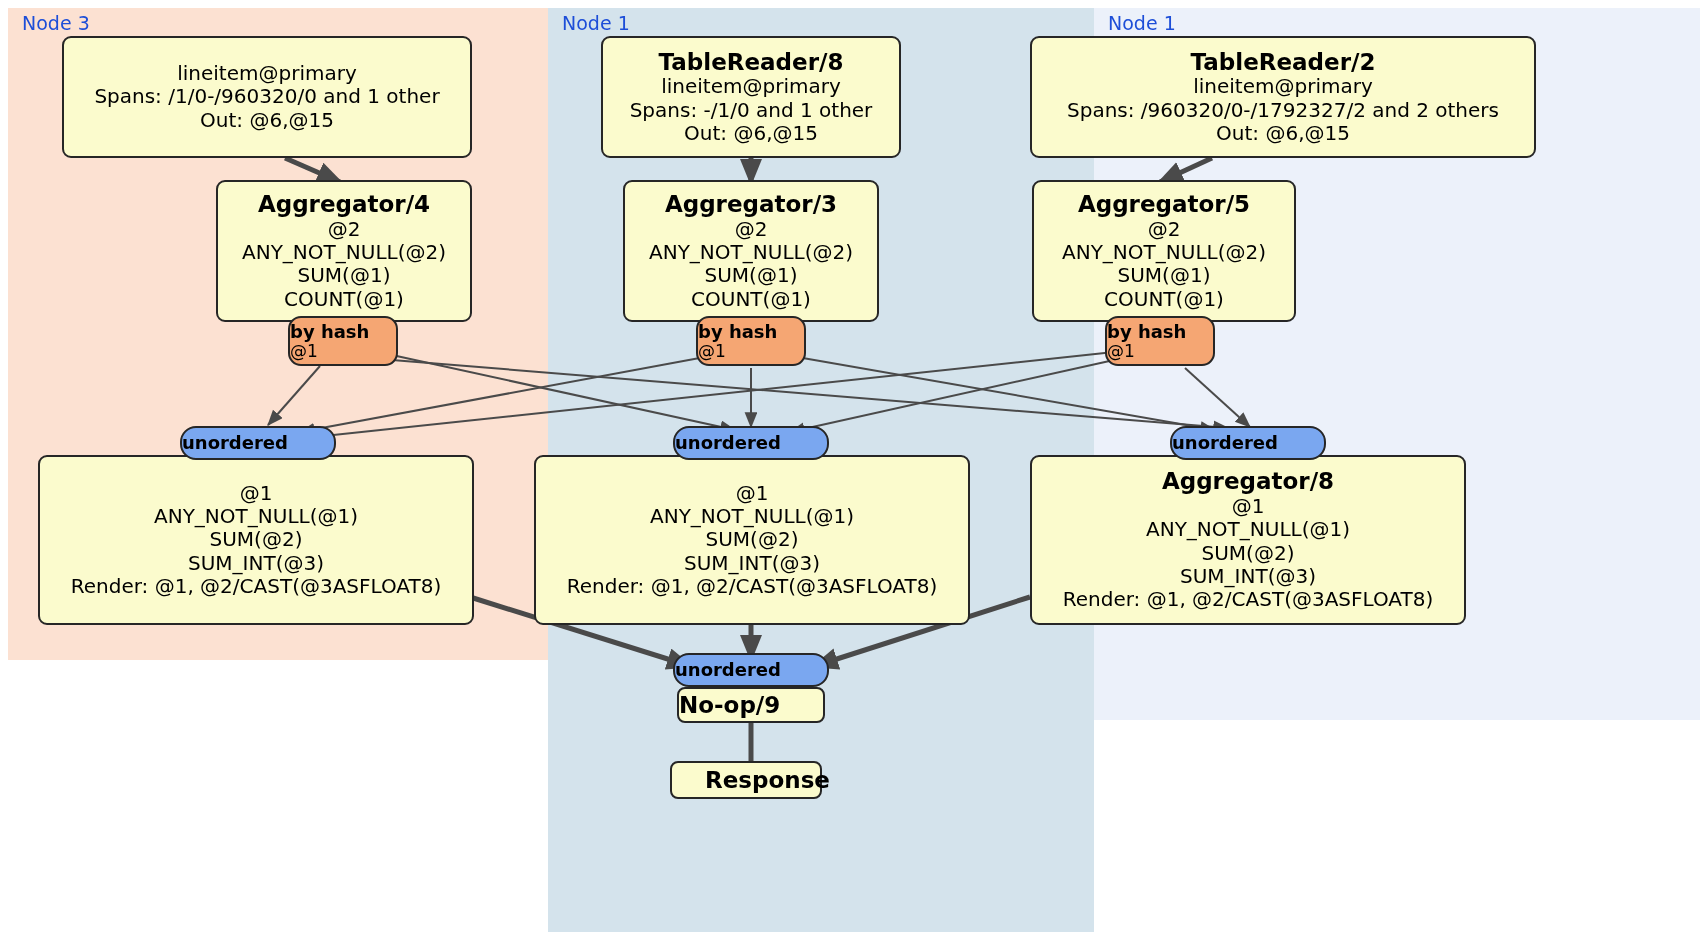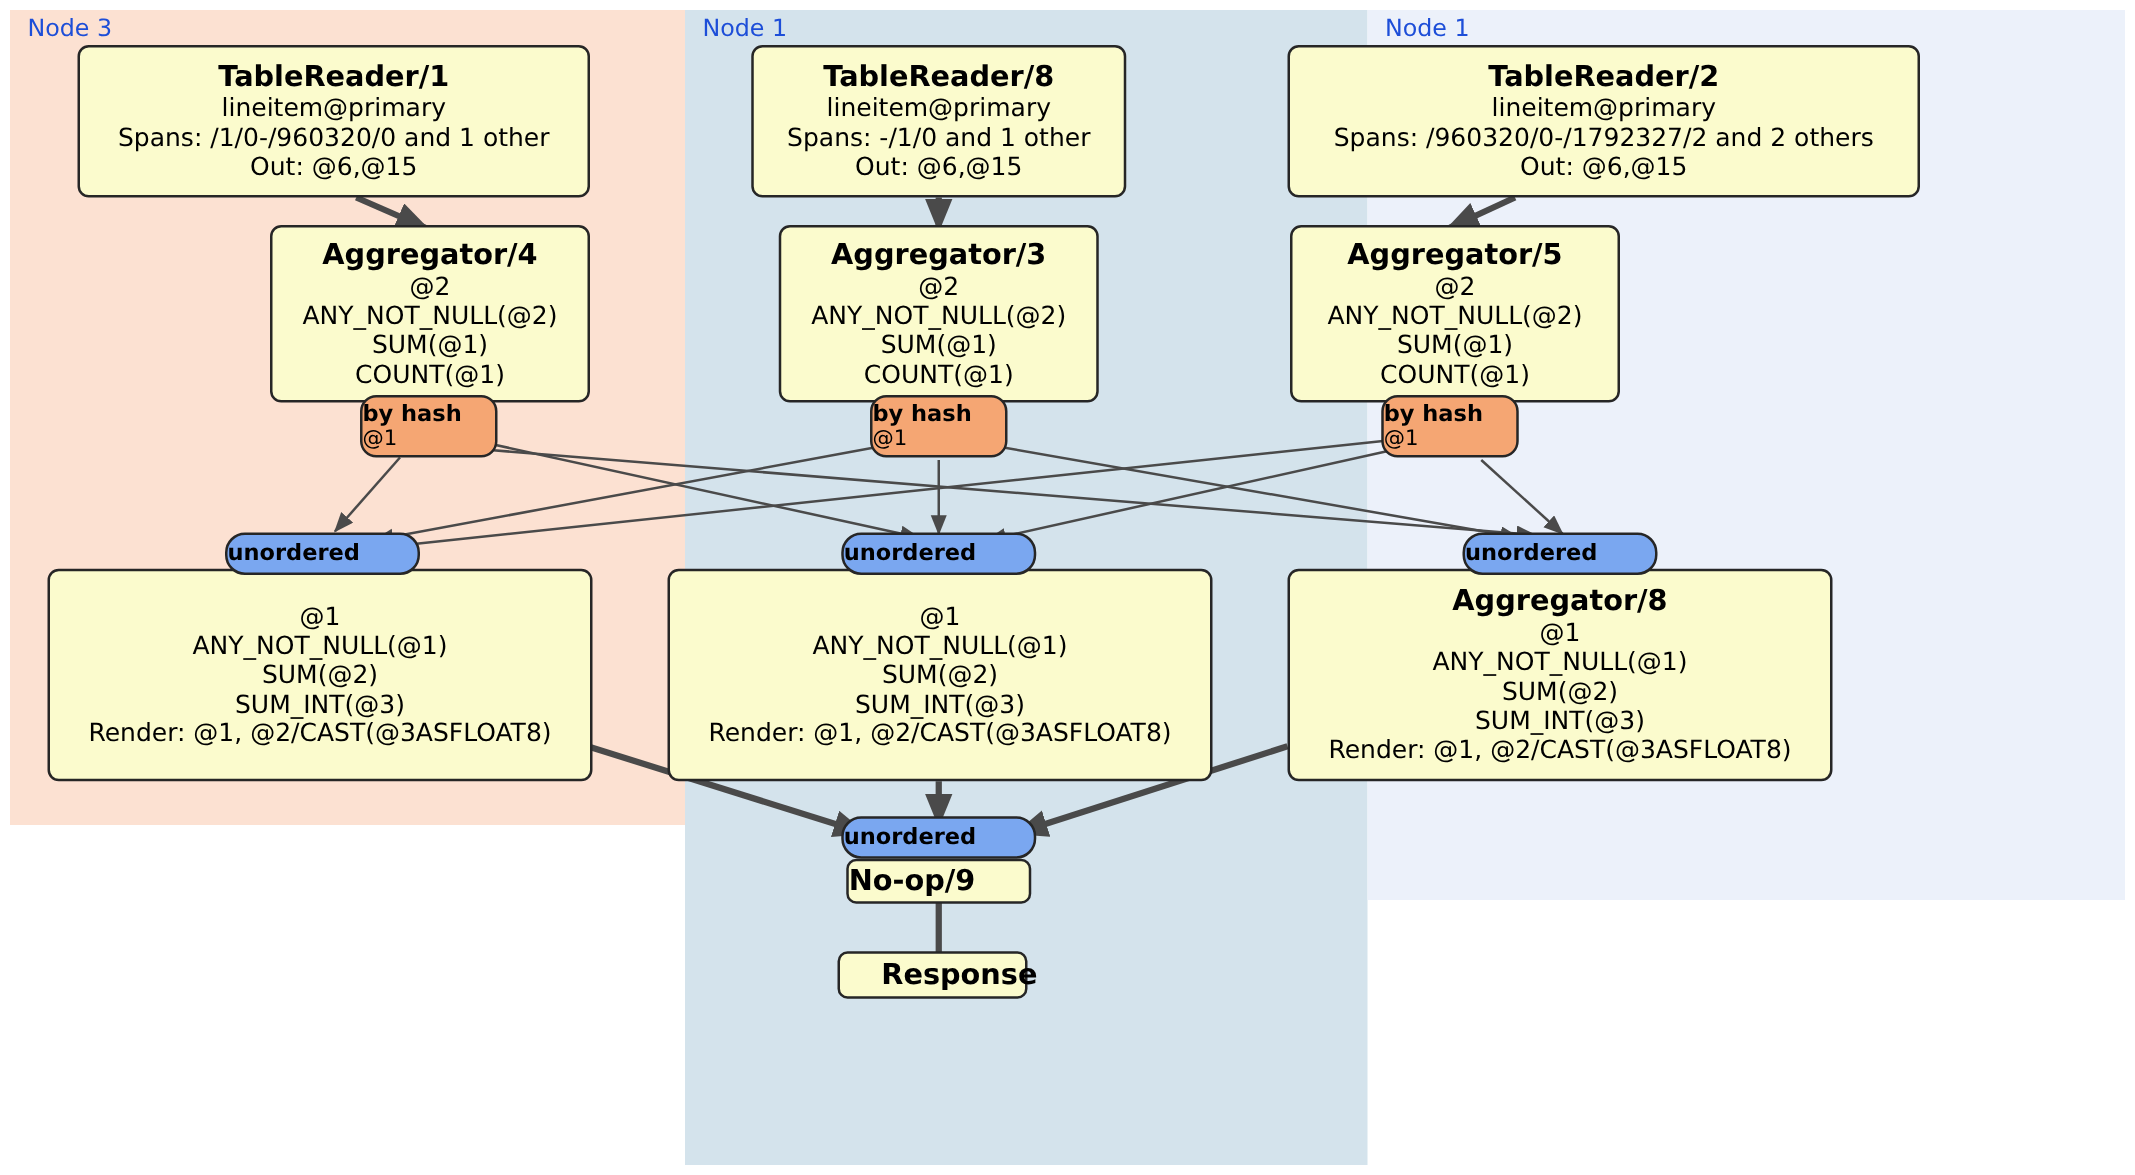--- a/index.html
+++ b/index.html
@@ -90,21 +90,20 @@
 
       <path d="M470,597 L690,666" stroke-width="5" marker-end="url(#ah-thick)"></path>
       <path d="M751,625 L751,658" stroke-width="5" marker-end="url(#ah-thick)"></path>
       <path d="M1030,597 L815,666" stroke-width="5" marker-end="url(#ah-thick)"></path>
 
       <path d="M751,722 L751,787" stroke-width="5" marker-end="url(#ah-thick)"></path>
     </g>
   </svg>
 
   <div class="box" style="left:62px;top:36px;width:410px;height:122px;">
-    <div class="ttl">TableReader/1</div>
     <div class="ln">lineitem@primary</div>
     <div class="ln">Spans: /1/0-/960320/0 and 1 other</div>
     <div class="ln">Out: @6,@15</div>
   </div>
 
   <div class="box" style="left:601px;top:36px;width:300px;height:122px;">
     <div class="ttl">TableReader/8</div>
     <div class="ln">lineitem@primary</div>
     <div class="ln">Spans: -/1/0 and 1 other</div>
     <div class="ln">Out: @6,@15</div>

